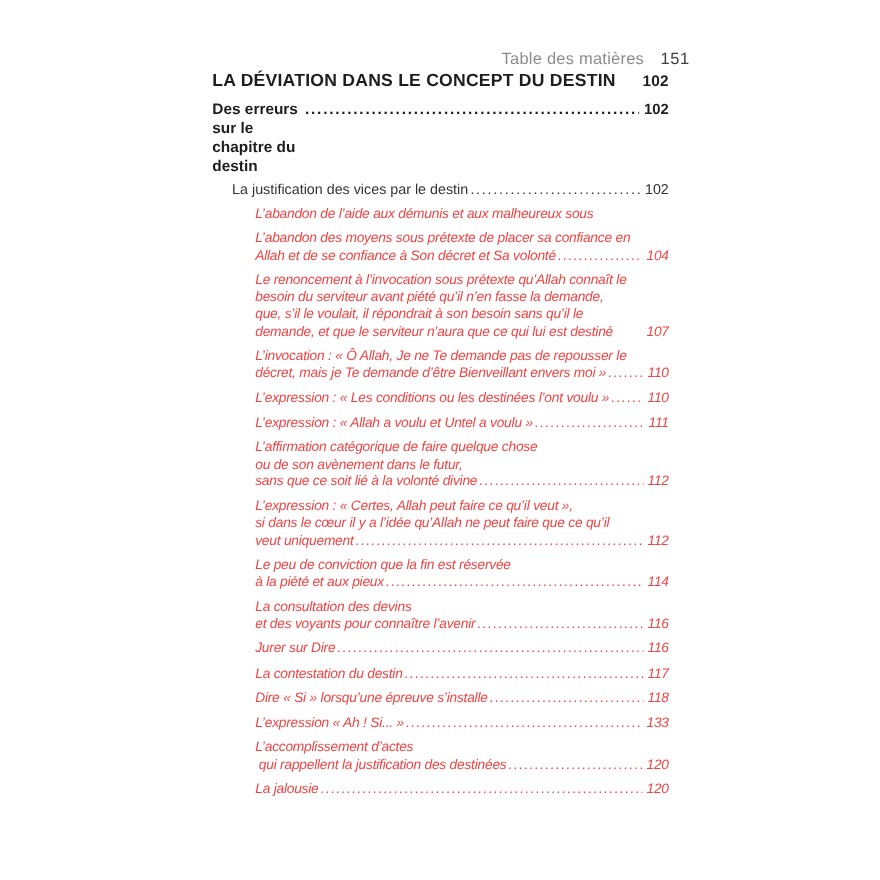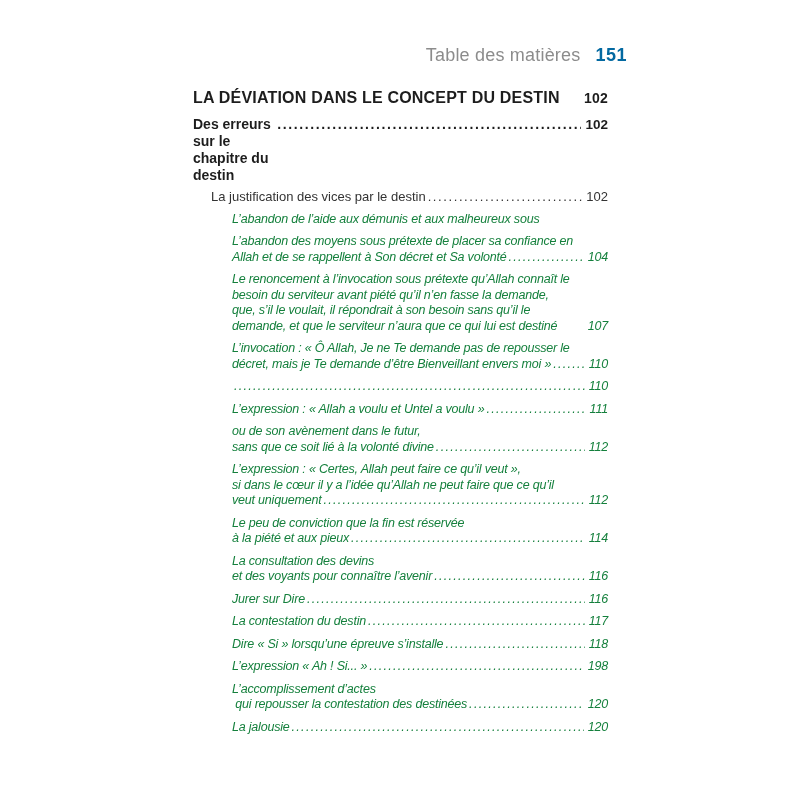--- a/index.html
+++ b/index.html
@@ -22,29 +22,29 @@
   
   .running-header {
     position: absolute;
     top: 45px;
     left: 193px;
     width: 434px;
     display: flex;
     justify-content: flex-end;
     align-items: baseline;
     gap: 15px;
-    font-size: 18px;
+    font-size: 15px;
   }
   .running-header .rh-title { color: #8c8c8c; letter-spacing: 0.2px; }
-  .running-header .rh-num   { color: #0369a1; font-weight: bold; letter-spacing: 0.5px; }
+  .running-header .rh-num   { color: #404040; font-weight: normal; letter-spacing: 0.5px; }
 
   
   .toc {
     position: absolute;
-    top: 88px;
+    top: 64px;
     left: 193px;
     width: 415px;
     color: #2e2e2e;
   }
 
   .chapter-row {
     display: flex;
     justify-content: space-between;
     align-items: baseline;
     font-weight: bold;
@@ -71,21 +71,21 @@
   .entry.level-1 {
     padding-left: 18px;
     font-size: 13px;
     color: #333333;
   }
   .entry.level-2 {
     padding-left: 39px;
     font-style: italic;
     font-size: 12.5px;
     letter-spacing: -0.2px;
-    color: #15803d;
+    color: #ef4444;
   }
   .line, .lastline { line-height: 15.5px; }
   .line { white-space: pre; }
   .lastline { display: flex; align-items: baseline; }
   .lastline .text { white-space: pre; flex-shrink: 0; }
 
   .dots {
     flex: 1 1 auto;
     min-width: 0;
     overflow: hidden;
@@ -136,21 +136,21 @@
             <span class="dots"></span>
             <span class="pg">102</span>
           </div>
         </div>
         <div class="entry level-2">
           <div class="line">L’abandon de l’aide aux démunis et aux malheureux sous</div>
         </div>
         <div class="entry level-2">
           <div class="line">L’abandon des moyens sous prétexte de placer sa confiance en</div>
           <div class="lastline">
-            <span class="text">Allah et de se rappellent à Son décret et Sa volonté</span>
+            <span class="text">Allah et de se confiance à Son décret et Sa volonté</span>
             <span class="dots"></span>
             <span class="pg">104</span>
           </div>
         </div>
         <div class="entry level-2">
           <div class="line">Le renoncement à l’invocation sous prétexte qu’Allah connaît le</div>
           <div class="line">besoin du serviteur avant piété qu’il n’en fasse la demande,</div>
           <div class="line">que, s’il le voulait, il répondrait à son besoin sans qu’il le</div>
           <div class="lastline">
             <span class="text">demande, et que le serviteur n’aura que ce qui lui est destiné</span>
@@ -161,32 +161,34 @@
         <div class="entry level-2">
           <div class="line">L’invocation : « Ô Allah, Je ne Te demande pas de repousser le</div>
           <div class="lastline">
             <span class="text">décret, mais je Te demande d’être Bienveillant envers moi »</span>
             <span class="dots"></span>
             <span class="pg">110</span>
           </div>
         </div>
         <div class="entry level-2">
           <div class="lastline">
+            <span class="text">L’expression : « Les conditions ou les destinées l’ont voulu »</span>
             <span class="dots"></span>
             <span class="pg">110</span>
           </div>
         </div>
         <div class="entry level-2">
           <div class="lastline">
             <span class="text">L’expression : « Allah a voulu et Untel a voulu »</span>
             <span class="dots"></span>
             <span class="pg">111</span>
           </div>
         </div>
         <div class="entry level-2">
+          <div class="line">L’affirmation catégorique de faire quelque chose</div>
           <div class="line">ou de son avènement dans le futur,</div>
           <div class="lastline">
             <span class="text">sans que ce soit lié à la volonté divine</span>
             <span class="dots"></span>
             <span class="pg">112</span>
           </div>
         </div>
         <div class="entry level-2">
           <div class="line">L’expression : « Certes, Allah peut faire ce qu’il veut »,</div>
           <div class="line">si dans le cœur il y a l’idée qu’Allah ne peut faire que ce qu’il</div>
@@ -230,27 +232,27 @@
           <div class="lastline">
             <span class="text">Dire « Si » lorsqu’une épreuve s’installe</span>
             <span class="dots"></span>
             <span class="pg">118</span>
           </div>
         </div>
         <div class="entry level-2">
           <div class="lastline">
             <span class="text">L’expression « Ah ! Si... »</span>
             <span class="dots"></span>
-            <span class="pg">198</span>
+            <span class="pg">133</span>
           </div>
         </div>
         <div class="entry level-2">
           <div class="line">L’accomplissement d’actes</div>
           <div class="lastline">
-            <span class="text"> qui repousser la contestation des destinées</span>
+            <span class="text"> qui rappellent la justification des destinées</span>
             <span class="dots"></span>
             <span class="pg">120</span>
           </div>
         </div>
         <div class="entry level-2">
           <div class="lastline">
             <span class="text">La jalousie</span>
             <span class="dots"></span>
             <span class="pg">120</span>
           </div>

